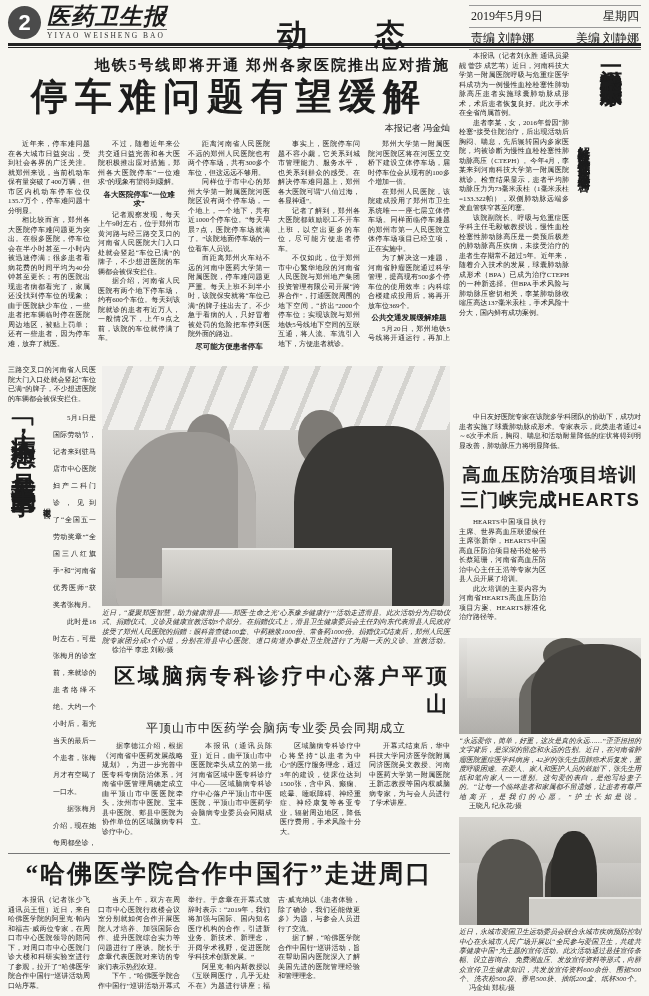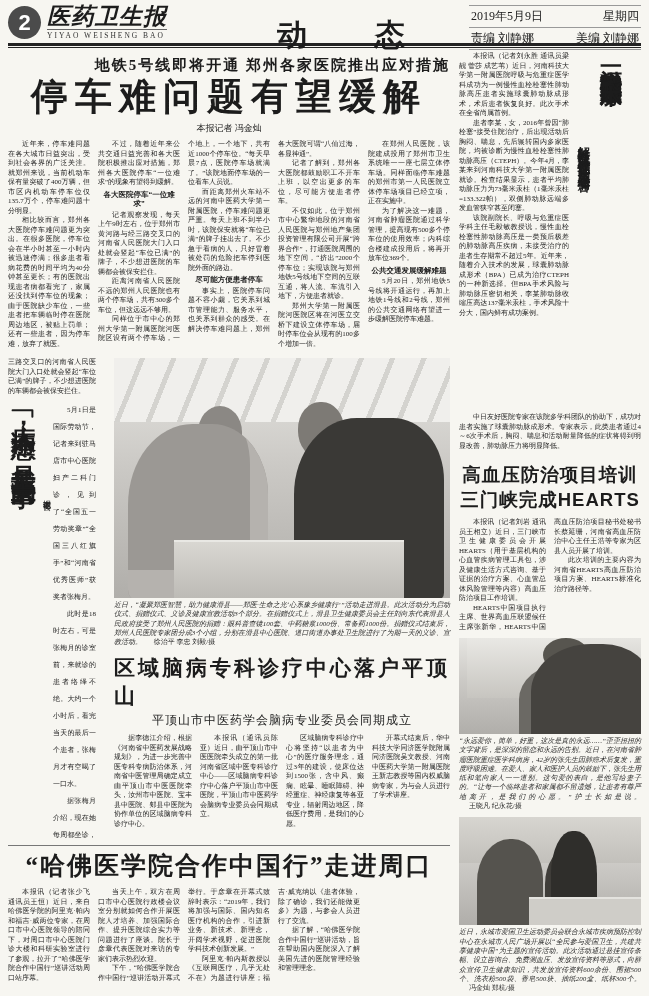--- a/index.html
+++ b/index.html
@@ -25,24 +25,24 @@
   .rail{flex:1;min-width:0;}
   
   .flow,.para-block{font-size:7px;line-height:9.5px;text-align:justify;overflow:hidden;}
   .flow{column-gap:8px;column-fill:auto;}
   .para{text-indent:2em;margin:0;}
   .flow-subhead{font-weight:bold;text-align:center;font-size:7.5px;margin:2px 0;
                 font-family:"Liberation Sans",sans-serif;text-indent:0;}
   
   .kicker{font-size:15px;font-weight:bold;text-align:right;letter-spacing:2px;margin-top:4px;}
   .lead-headline{font-size:37px;font-weight:900;text-align:center;letter-spacing:7px;line-height:44px;}
-  .lead-byline{text-align:center;font-size:9px;margin:3px 0 5px;color:#222;}
+  .lead-byline{text-align:right;font-size:9px;margin:3px 0 5px;color:#222;}
   .lead-flow{column-count:5;height:212px;}
   
-  .row2{display:flex;gap:18px;margin-top:6px;}
+  .row2{display:flex;gap:6px;margin-top:14px;}
   .left-strip{width:88px;flex:0 0 auto;}
   .overflow-text{font-size:7px;line-height:9.5px;text-align:justify;height:38px;overflow:hidden;margin-bottom:6px;}
   .quote-box{display:flex;height:436px;gap:2px;overflow:hidden;}
   .quote-headline{writing-mode:vertical-rl;font-size:25px;font-weight:900;letter-spacing:3px;line-height:30px;}
   .quote-byline{writing-mode:vertical-rl;font-size:8px;padding-top:92px;height:240px;color:#222;}
   .quote-text{flex:1;font-size:7px;line-height:17px;text-align:justify;overflow:hidden;}
   .photo-col{flex:1;min-width:0;}
   
   .photo{position:relative;overflow:hidden;background:linear-gradient(180deg,#e6e5e1 0%,#cbc9c5 45%,#b0aeaa 100%);}
   .photo div{position:absolute;}
@@ -72,21 +72,21 @@
   .p3-wall{top:0;left:0;right:0;height:46px;background:linear-gradient(180deg,#d7d5d0,#c2c0bb);}
   .p3-figA{left:18px;top:22px;width:66px;height:86px;background:#55534e;border-radius:50% 46% 0 0;}
   .p3-figB{left:86px;top:30px;width:52px;height:78px;background:#3f3d39;border-radius:48% 50% 0 0;}
   .p3-figC{right:44px;top:14px;width:46px;height:94px;background:#2f2e2b;border-radius:46% 46% 0 0;}
   .p3-table3{left:70px;bottom:0;width:150px;height:26px;background:#cfcdc8;border-top:2px solid #e4e3df;}
   
   .caption{font-size:7px;line-height:9.3px;text-align:justify;margin-top:3px;color:#2a2a2a;}
   .caption .cap-text{font-style:italic;}
   .cap-credit{white-space:nowrap;font-style:normal;margin-left:10px;}
   
-  .brain-headline{font-size:21px;font-weight:900;text-align:left;letter-spacing:3px;margin-top:7px;}
+  .brain-headline{font-size:21px;font-weight:900;text-align:right;letter-spacing:3px;margin-top:7px;}
   .brain-subhead{font-size:12px;text-align:center;margin:2px 0 5px;letter-spacing:1px;}
   .brain-flow{column-count:4;height:100px;}
   
   .bottom-rule{height:1px;background:#777;margin:7px 0 3px;}
   .harvard-headline{font-size:25px;font-weight:900;text-align:center;letter-spacing:2px;margin:1px 0 6px;}
   .harvard-flow{column-count:5;height:98px;}
   
   .lung-block{display:flex;gap:6px;height:358px;overflow:hidden;}
   .lung-text{width:110px;flex:0 0 auto;font-size:7px;line-height:9.5px;text-align:justify;overflow:hidden;}
   .lung-subvert{writing-mode:vertical-rl;font-size:12.5px;font-weight:bold;padding-top:84px;letter-spacing:2px;}
@@ -133,20 +133,21 @@
       <section>
         <div class="kicker">地铁5号线即将开通 郑州各家医院推出应对措施</div>
         <div class="lead-headline">停车难问题有望缓解</div>
         <div class="lead-byline">本报记者 冯金灿</div>
         <div class="flow lead-flow">
             <div class="para">近年来，停车难问题在各大城市日益突出，受到社会各界的广泛关注。就郑州来说，当前机动车保有量突破了400万辆，但市区内机动车停车位仅135.7万个，停车难问题十分明显。</div>
             <div class="para">相比较而言，郑州各大医院停车难问题更为突出。在很多医院，停车位会在半小时甚至一小时内被迅速停满；很多患者看病花费的时间平均为40分钟甚至更长；有的医院出现患者病都看完了，家属还没找到停车位的现象；由于医院缺少车位，一些患者把车辆临时停在医院周边地区，被贴上罚单；还有一些患者，因为停车难，放弃了就医。</div>
             <div class="para">不过，随着近年来公共交通日益完善和各大医院积极推出应对措施，郑州各大医院停车“一位难求”的现象有望得到缓解。</div>
             <div class="flow-subhead">各大医院停车“一位难求”</div>
             <div class="para">记者观察发现，每天上午9时左右，位于郑州市黄河路与经三路交叉口的河南省人民医院大门入口处就会竖起“车位已满”的牌子，不少想进医院的车辆都会被保安拦住。</div>
+            <div class="para">据介绍，河南省人民医院有两个地下停车场，约有600个车位。每天到该院就诊的患者有近万人，一般情况下，上午9点之前，该院的车位就停满了车。</div>
             <div class="para">距离河南省人民医院不远的郑州人民医院也有两个停车场，共有300多个车位，但这远远不够用。</div>
             <div class="para">同样位于市中心的郑州大学第一附属医院河医院区设有两个停车场，一个地上，一个地下，共有近1000个停车位。“每天早晨7点，医院停车场就满了。”该院地面停车场的一位看车人员说。</div>
             <div class="para">而距离郑州火车站不远的河南中医药大学第一附属医院，停车难问题更严重。每天上班不到半小时，该院保安就将“车位已满”的牌子挂出去了。不少急于看病的人，只好冒着被处罚的危险把车停到医院外面的路边。</div>
             <div class="flow-subhead">尽可能方便患者停车</div>
             <div class="para">事实上，医院停车问题不容小觑，它关系到城市管理能力、服务水平，也关系到群众的感受。在解决停车难问题上，郑州各大医院可谓“八仙过海，各显神通”。</div>
             <div class="para">记者了解到，郑州各大医院都鼓励职工不开车上班，以空出更多的车位，尽可能方便患者停车。</div>
             <div class="para">不仅如此，位于郑州市中心繁华地段的河南省人民医院与郑州地产集团投资管理有限公司开展“跨界合作”，打通医院周围的地下空间，“挤出”2000个停车位；实现该院与郑州地铁5号线地下空间的互联互通，将人流、车流引入地下，方便患者就诊。</div>
             <div class="para">郑州大学第一附属医院河医院区将在河医立交桥下建设立体停车场，届时停车位会从现有的100多个增加一倍。</div>
             <div class="para">在郑州人民医院，该院建成投用了郑州市卫生系统唯一一座七层立体停车场。同样面临停车难题的郑州市第一人民医院立体停车场项目已经立项，正在实施中。</div>
             <div class="para">为了解决这一难题，河南省肿瘤医院通过科学管理，提高现有500多个停车位的使用效率；内科综合楼建成投用后，将再开放车位369个。</div>
@@ -184,21 +185,21 @@
             <span class="cap-text">近日，“凝聚郑医智慧，助力健康滑县——郑医·生命之光‘心系豫乡健康行’”活动走进滑县。此次活动分为启动仪式、捐赠仪式、义诊及健康宣教活动3个部分。在捐赠仪式上，滑县卫生健康委员会主任刘向东代表滑县人民政府接受了郑州人民医院的捐赠：眼科普查镜100套、中药糖浆1000份、常备药1000份。捐赠仪式结束后，郑州人民医院专家团分成3个小组，分别在滑县中心医院、道口街道办事处卫生院进行了为期一天的义诊、宣教活动。</span>
             <span class="cap-credit">徐治平 李忠 刘毅/摄</span>
           </div>
 
           <section>
             <div class="brain-headline">区域脑病专科诊疗中心落户平顶山</div>
             <div class="brain-subhead">平顶山市中医药学会脑病专业委员会同期成立</div>
             <div class="flow brain-flow">
                 <div class="para">据李德江介绍，根据《河南省中医药发展战略规划》，为进一步完善中医专科专病防治体系，河南省中医管理局确定成立由平顶山市中医医院牵头，汝州市中医院、宝丰县中医院、郏县中医院为协作单位的区域脑病专科诊疗中心。</div>
                 <div class="para">本报讯（通讯员陈亚）近日，由平顶山市中医医院牵头成立的第一批河南省区域中医专科诊疗中心——区域脑病专科诊疗中心落户平顶山市中医医院，平顶山市中医药学会脑病专业委员会同期成立。</div>
-                <div class="para">区域脑病专科诊疗中心将坚持“以患者为中心”的医疗服务理念，通过3年的建设，使床位达到1500张，含中风、癫痫、眩晕、睡眠障碍、神经重症、神经康复等各亚专业，辐射周边地区，降低医疗费用，是我们的心愿。</div>
+                <div class="para">区域脑病专科诊疗中心将坚持“以患者为中心”的医疗服务理念，通过3年的建设，使床位达到1500张，含中风、癫痫、眩晕、睡眠障碍、神经重症、神经康复等各亚专业，辐射周边地区，降低医疗费用，手术风险十分大。</div>
                 <div class="para">开幕式结束后，华中科技大学同济医学院附属同济医院吴文教授、河南中医药大学第一附属医院王新志教授等国内权威脑病专家，为与会人员进行了学术讲座。</div>
               </div>
           </section>
         </div>
       </div>
 
       <div class="bottom-rule"></div>
 
       <section>
         <div class="harvard-headline">“哈佛医学院合作中国行”走进周口</div>
@@ -226,21 +227,20 @@
         </div>
         <div class="lung-cont para">中日友好医院专家在该院多学科团队的协助下，成功对患者实施了球囊肺动脉成形术。专家表示，此类患者通过4～6次手术后，胸闷、喘息和活动耐量降低的症状将得到明显改善，肺动脉压力将明显降低。</div>
       </section>
 
       <section>
         <div class="hearts-headline">
           <div>高血压防治项目培训</div>
           <div>三门峡完成HEARTS</div>
         </div>
         <div class="flow hearts-flow">
-            <div class="para">本报讯（记者刘岩 通讯员王相立）近日，三门峡市卫生健康委员会开展HEARTS（用于基层机构的心血管疾病管理工具包，涉及健康生活方式咨询、基于证据的治疗方案、心血管总体风险管理等内容）高血压防治项目工作培训。</div>
             <div class="para">HEARTS中国项目执行主席、世界高血压联盟候任主席张新华，HEARTS中国高血压防治项目秘书处秘书长蔡延珊，河南省高血压防治中心主任王浩等专家为区县人员开展了培训。</div>
             <div class="para">此次培训的主要内容为河南省HEARTS高血压防治项目方案、HEARTS标准化治疗路径等。</div>
           </div>
       </section>
 
       <div class="rail-photo-block">
         <div class="photo photo2">
           <div class="p2-window"></div>
           <div class="p2-figC"></div>
           <div class="p2-hat"></div>

